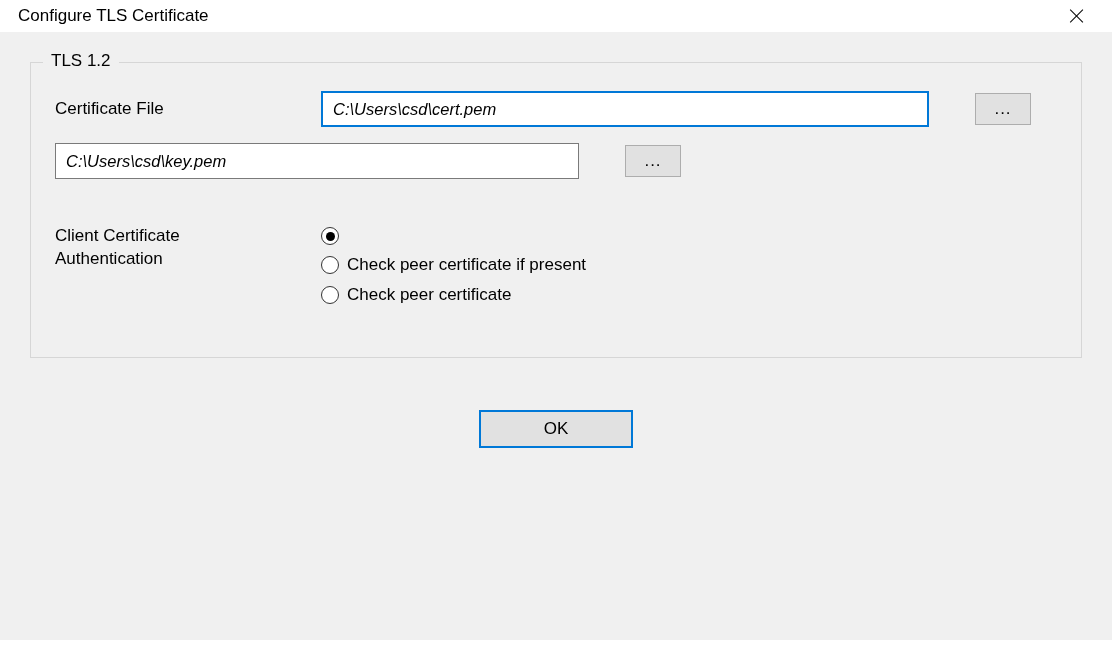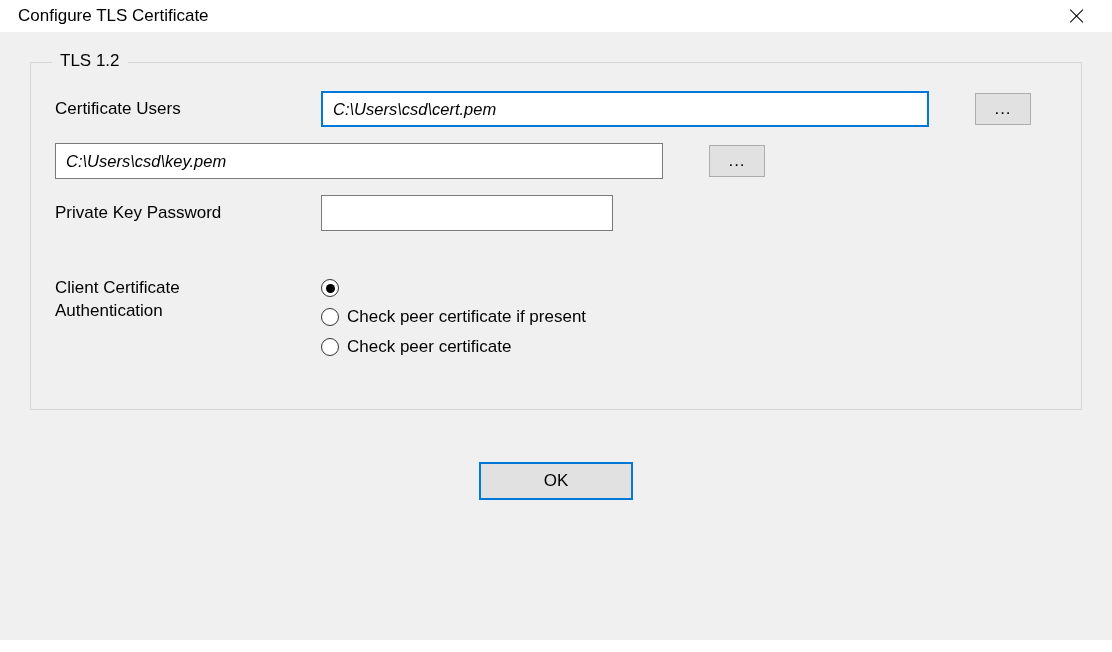--- a/index.html
+++ b/index.html
@@ -56,21 +56,21 @@
 
     .groupbox {
       position: relative;
       border: 1px solid #d6d6d6;
       padding: 28px 30px 36px 24px;
       background: #f0f0f0;
     }
     .groupbox-title {
       position: absolute;
       top: -12px;
-      left: 21px;
+      left: 12px;
       background: #f0f0f0;
       padding: 0 8px;
       font-size: 17px;
       color: #000;
     }
 
     .form-row {
       display: flex;
       align-items: center;
       margin-bottom: 16px;
@@ -99,21 +99,21 @@
       outline: none;
       font-style: italic;
     }
     .focused {
       border: 2px solid #0078d7 !important;
     }
     .cert-field {
       width: 608px;
     }
     .key-field {
-      width: 608px;
+      width: 524px;
     }
     .pwd-field {
       width: 292px;
     }
 
     .browse-btn {
       width: 56px;
       height: 32px;
       margin-left: 46px;
       background: #e1e1e1;
@@ -187,40 +187,34 @@
   <span class="titlebar-title">Configure TLS Certificate</span>
   <span class="close-icon"></span>
 </div>
 
 <div class="content">
 
   <div class="groupbox">
     <span class="groupbox-title">TLS 1.2</span>
 
     <div class="form-row">
-      <div class="label-col">Certificate Users</div>
+      <div class="label-col">Certificate File</div>
       <div class="field-col">
         <input type="text" class="cert-field focused" value="C:\Users\csd\cert.pem" style="">
         <button class="browse-btn">...</button>
       </div>
     </div>
 
     <div class="form-row">
       <div class="field-col">
         <input type="text" class="key-field" value="C:\Users\csd\key.pem" style="">
         <button class="browse-btn">...</button>
       </div>
     </div>
 
-    <div class="form-row">
-      <div class="label-col">Private Key Password</div>
-      <div class="field-col">
-        <input type="password" class="pwd-field" value="" style="">
-      </div>
-    </div>
 
     <div class="spacer"></div>
 
     <div class="form-row top-align">
       <div class="label-col">
         <div style="max-width:170px; line-height:1.35;">Client Certificate Authentication</div>
       </div>
       <div class="field-col">
         <div class="radio-group">
           <div class="radio-item">

